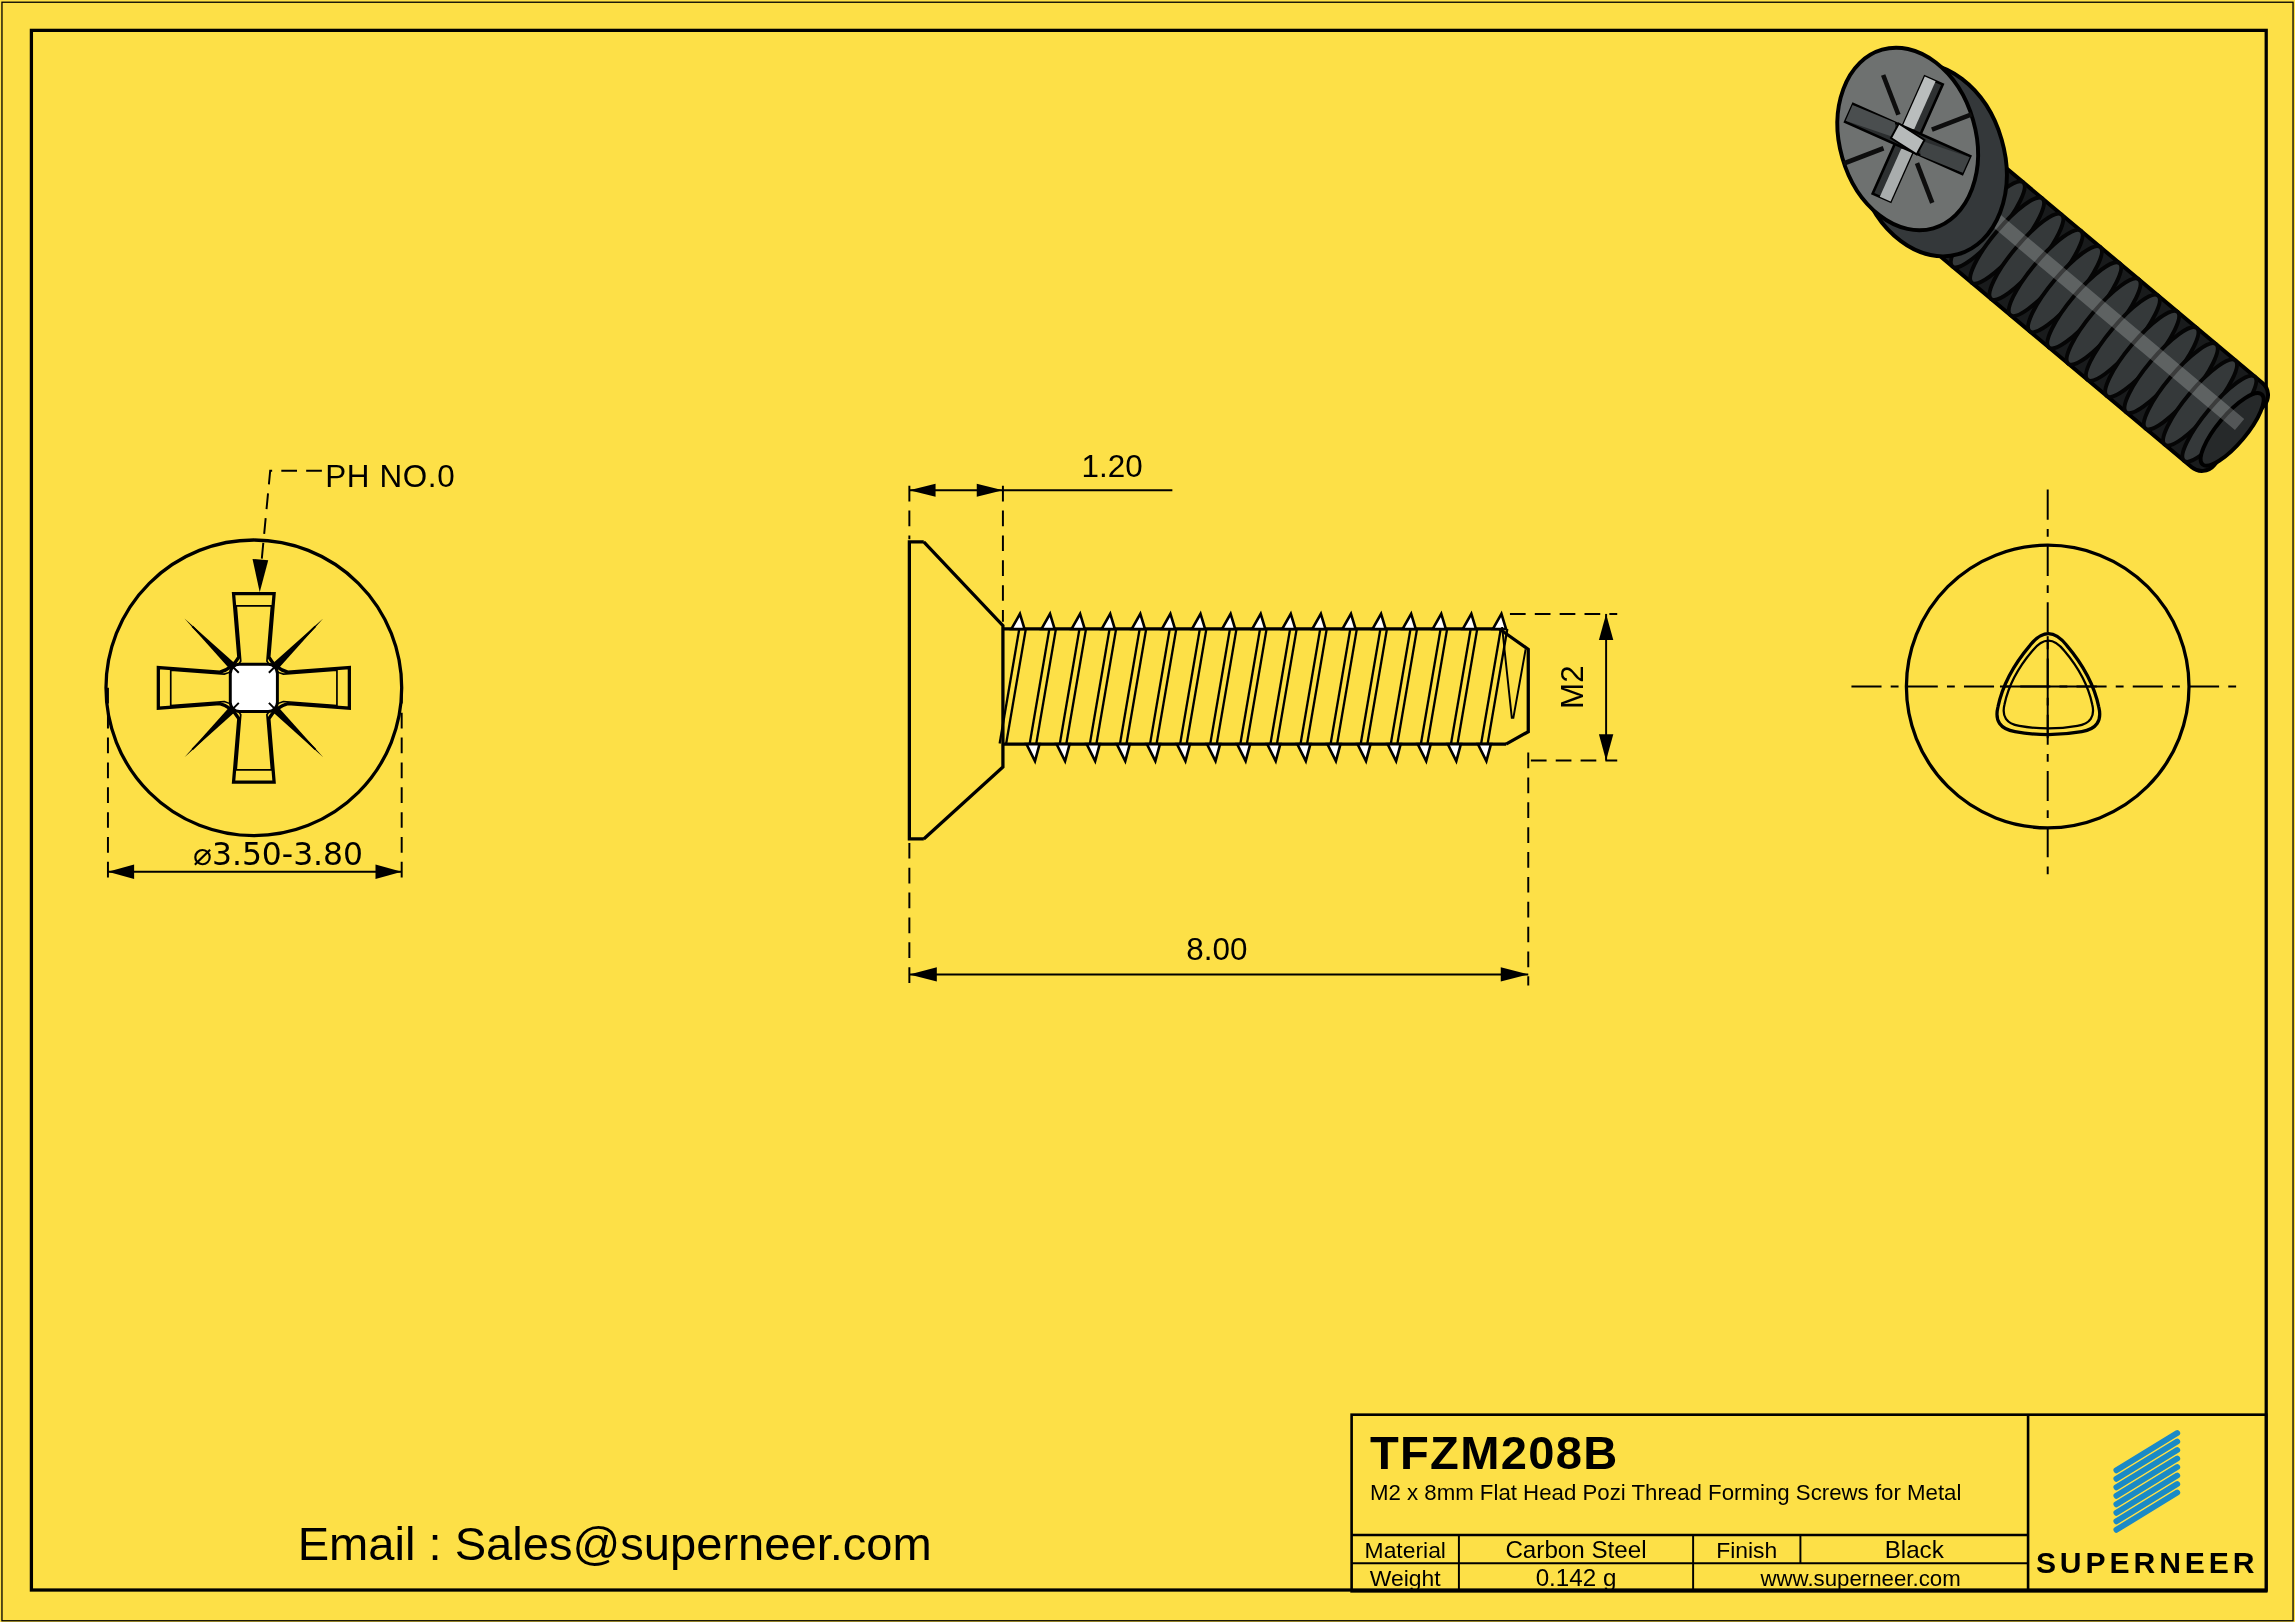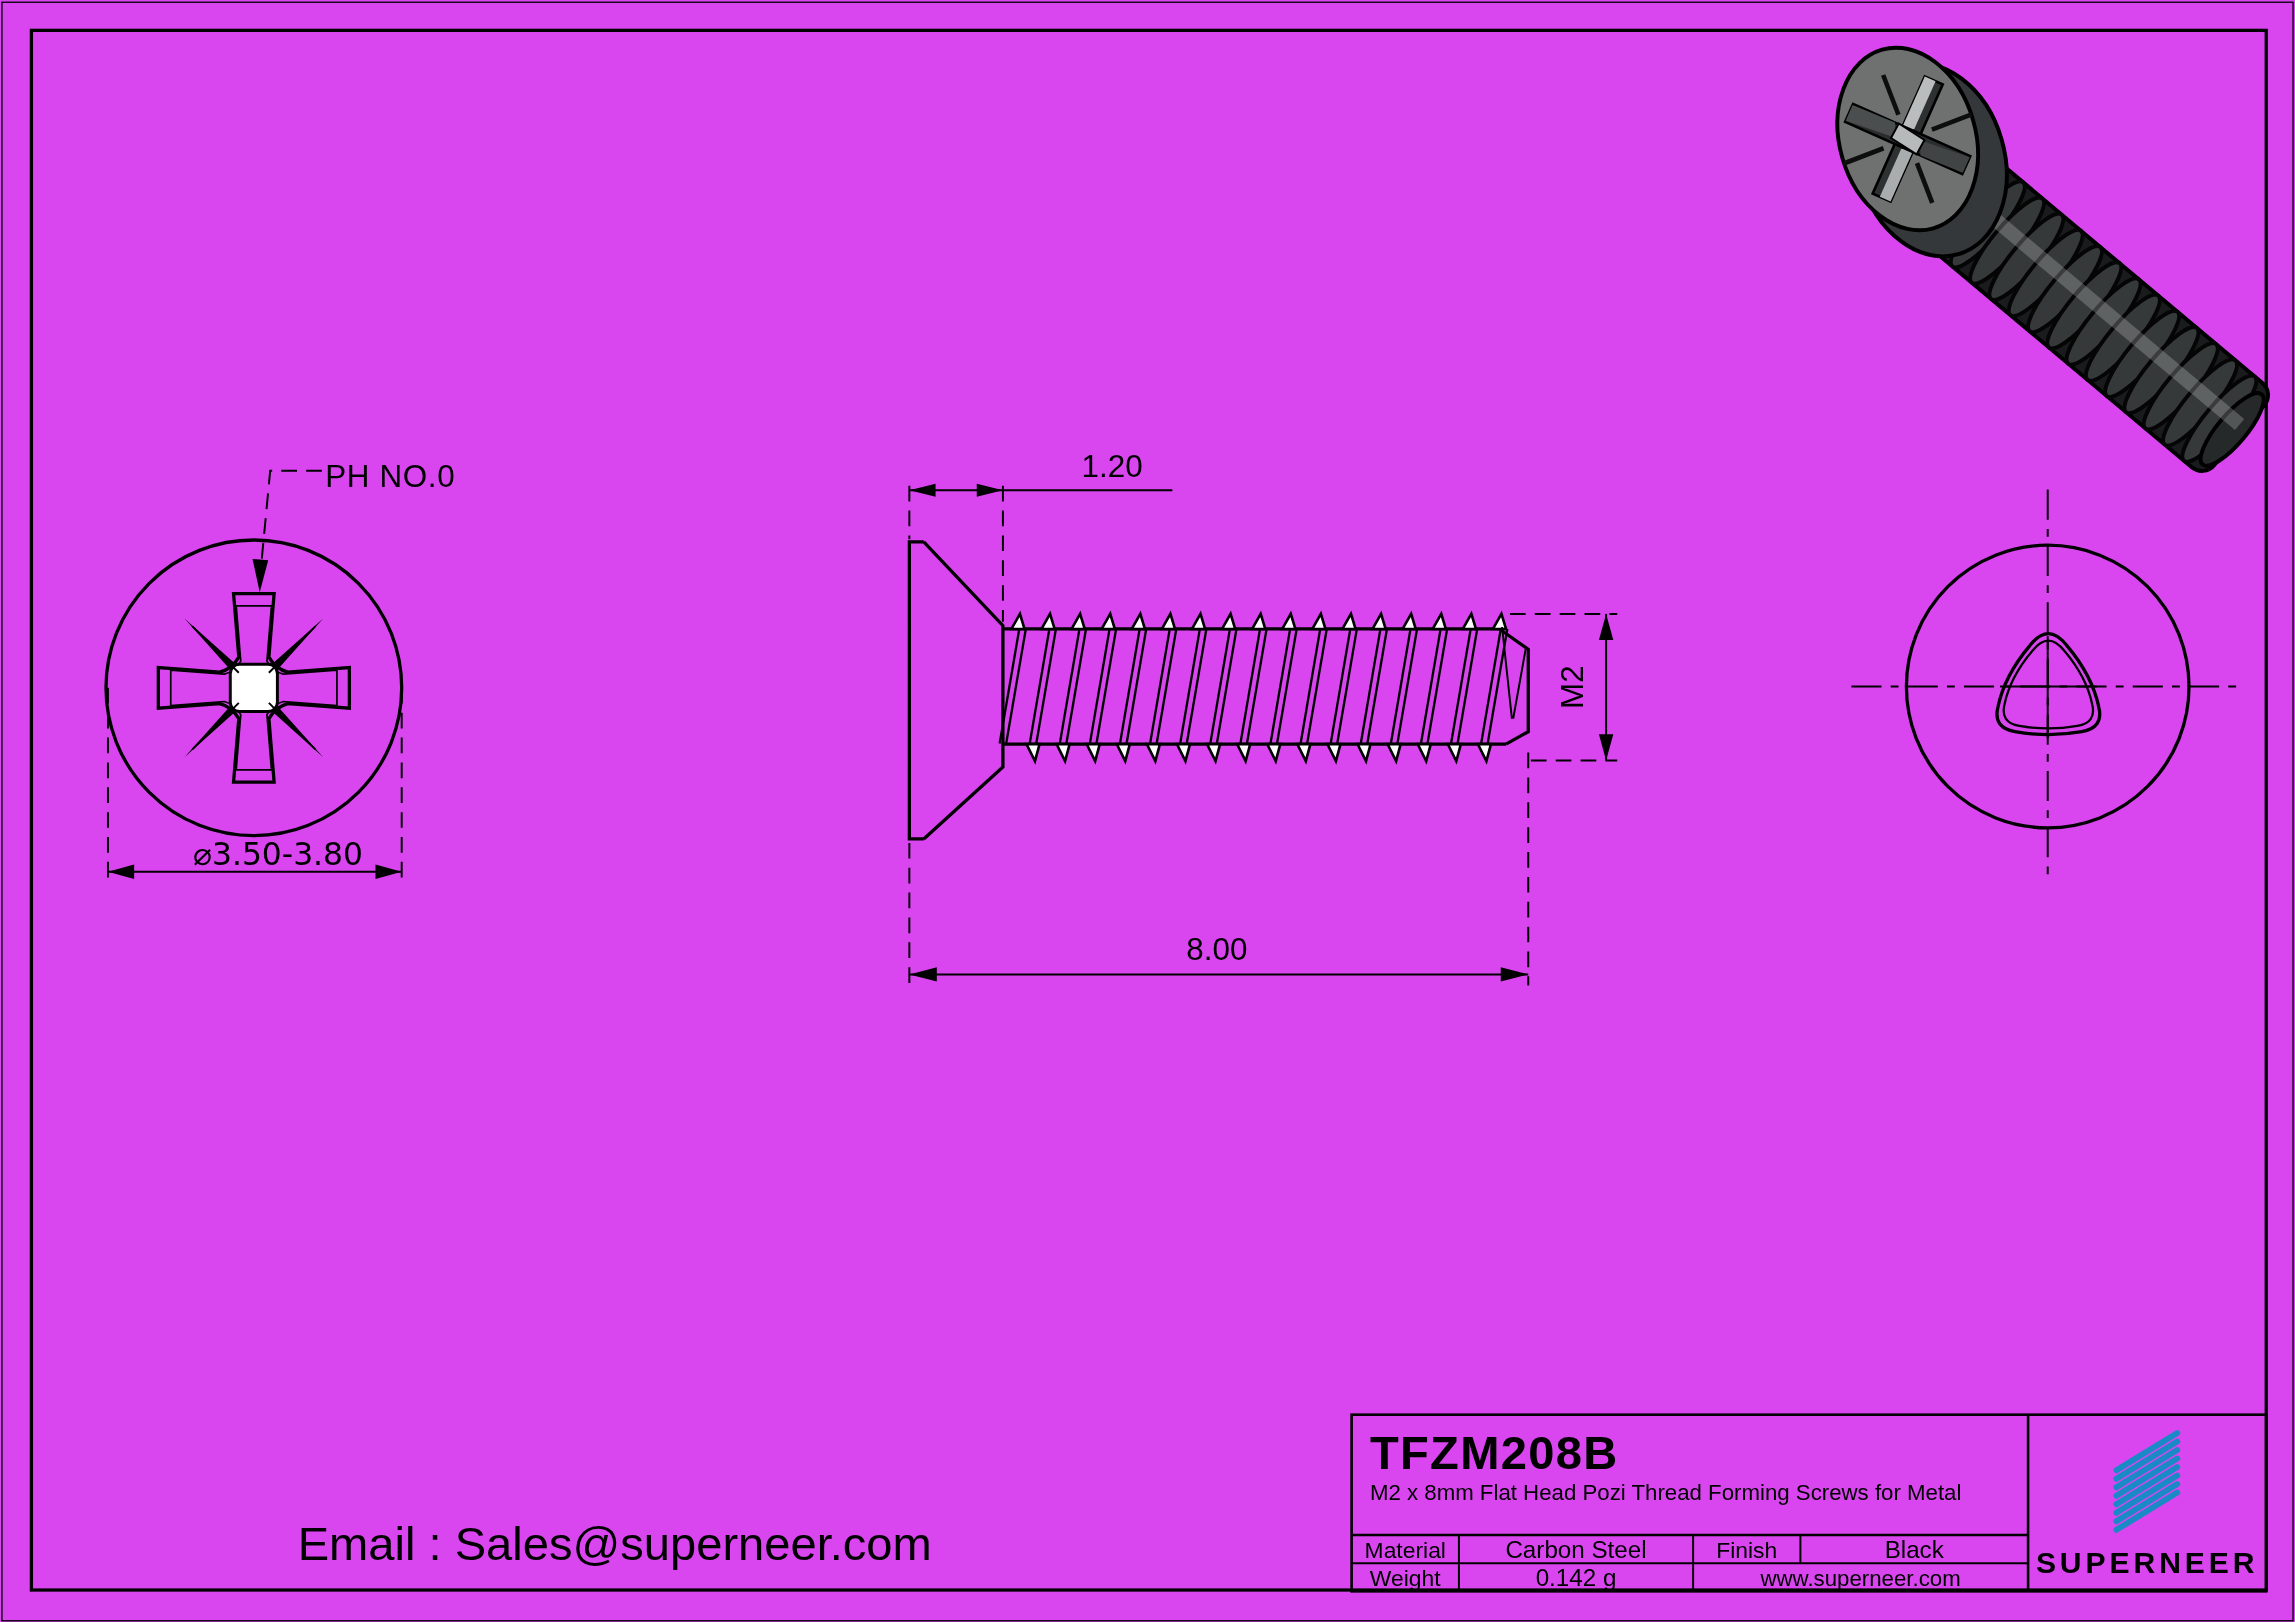--- a/index.html
+++ b/index.html
@@ -1,19 +1,19 @@
 <!DOCTYPE html>
 <html style="font-size:10.5px"><head>
 <meta charset="utf-8">
 <style>
   html,body{margin:0;padding:0;background:#e8e8e8;}
   .page{
     position:relative;
     width:2295px;height:1623px;
-    background:#d946ef;
+    background:#fde047;
     font-family:"Liberation Sans", sans-serif;
     overflow:hidden;
   }
   svg{position:absolute;left:0;top:0;}
   text{fill:#000000;}
   .dim-txt{font-size:48px;}
   .dim-txt-dejavu{font-family:"DejaVu Sans","Liberation Sans",sans-serif;font-size:48px;}
   .ln{stroke:#000;stroke-width:3;fill:none;}
   .ln-thick{stroke:#000;stroke-width:5;fill:none;}
   .ln-med{stroke:#000;stroke-width:4;fill:none;}

